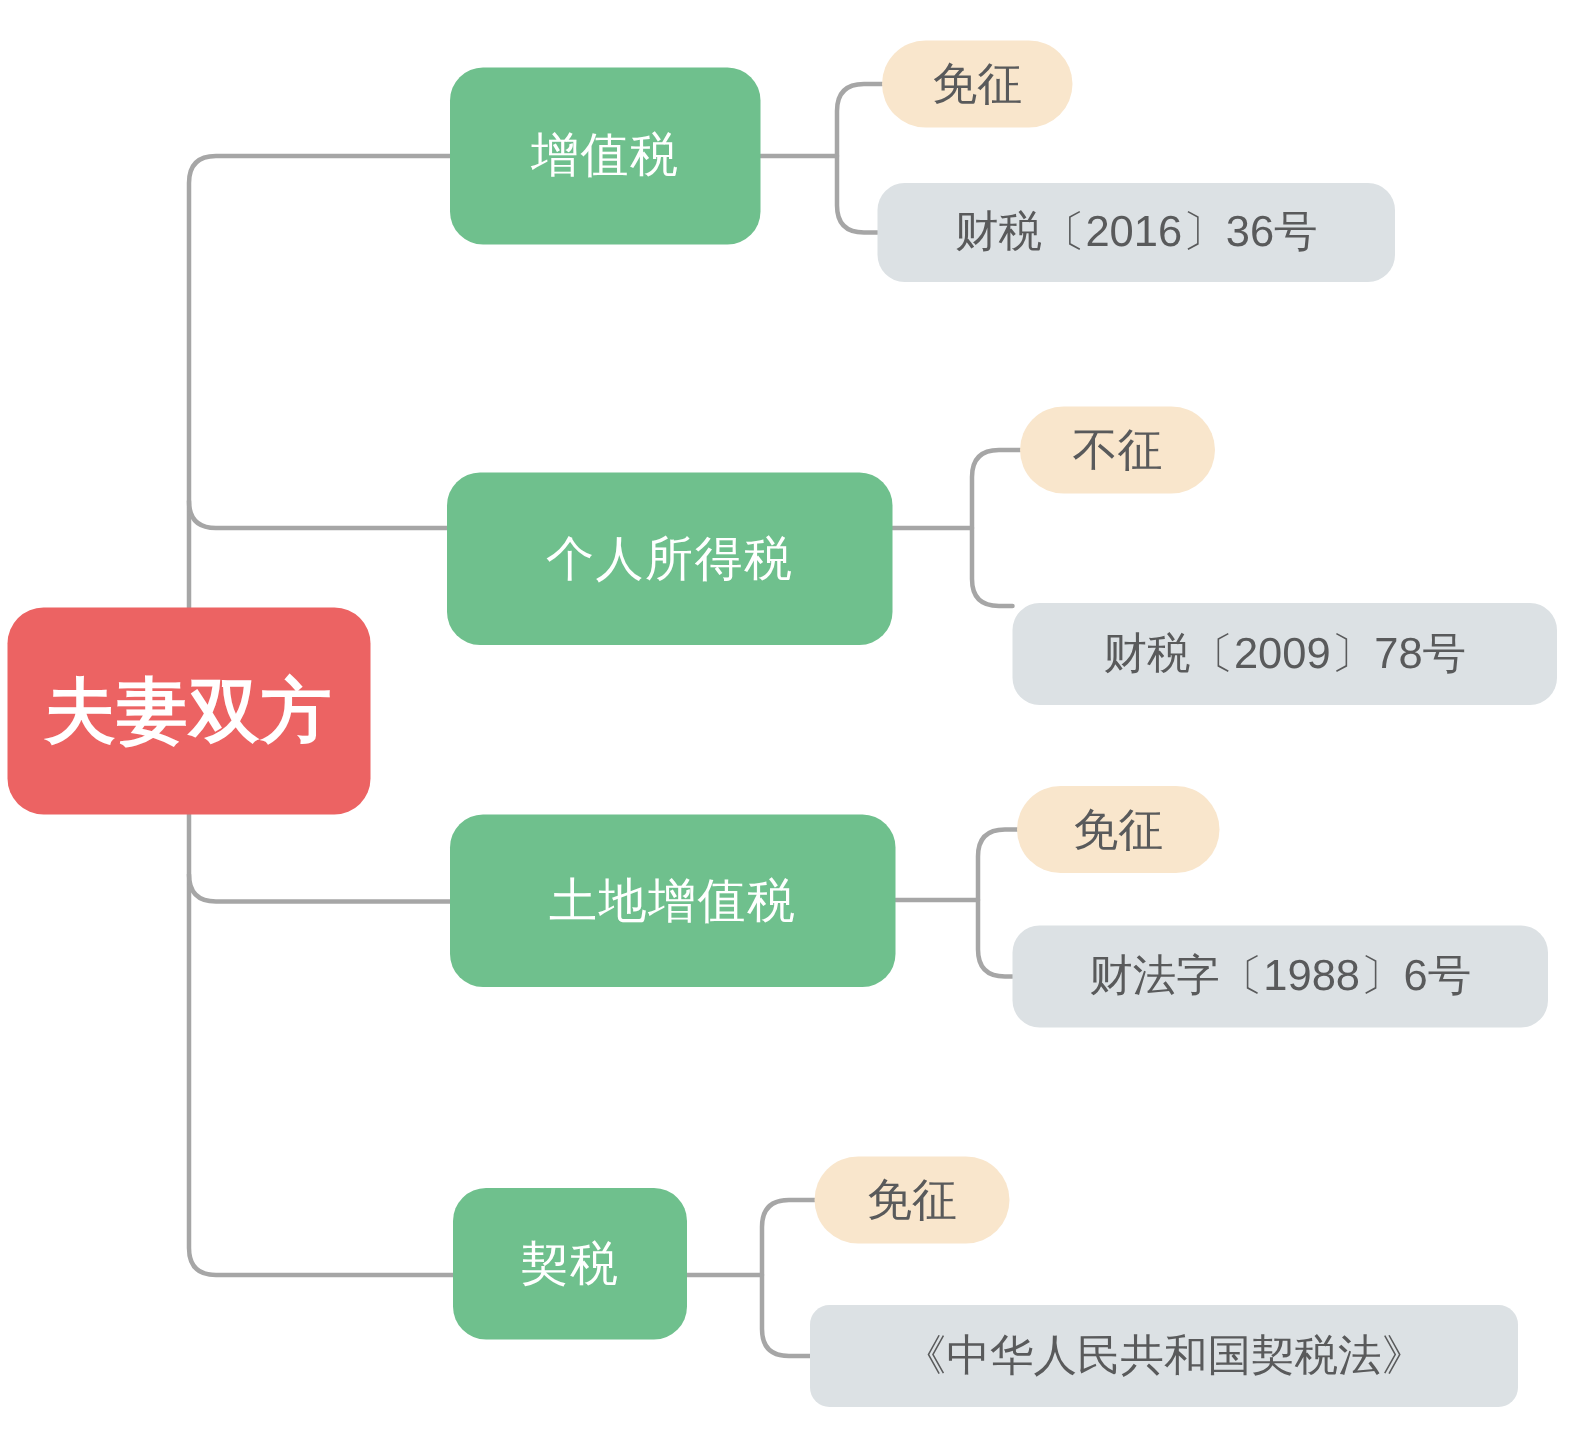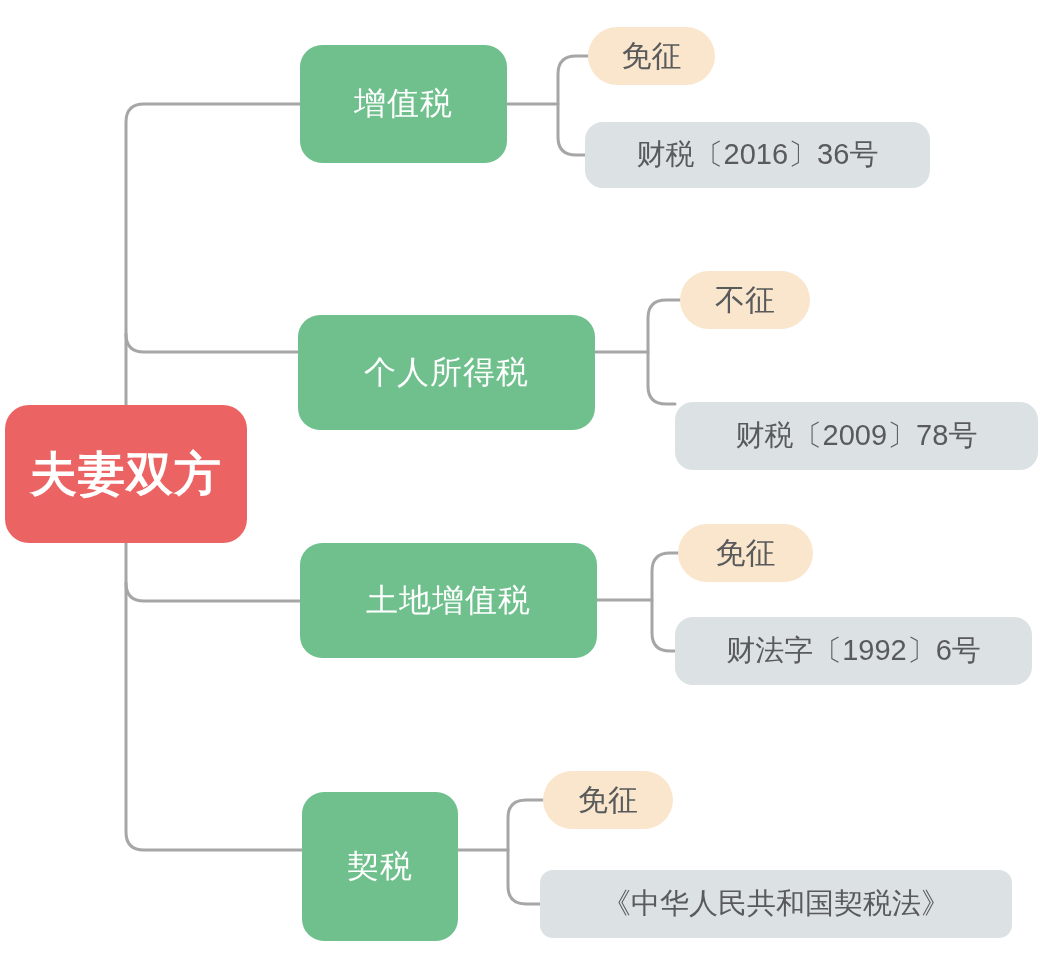--- a/index.html
+++ b/index.html
@@ -32,21 +32,21 @@
   }
   .basis-pill{
     background:var(--basis-color);color:var(--pill-text);
     border-radius:18px;font-size:29px;
   }
   
   #root-node   {left:5px;  top:405px; width:242px; height:138px;}
   #branch-0    {left:300px; top:45px;  width:207px; height:118px;}
   #branch-1    {left:298px; top:295px; width:297px; height:115px;margin-top:20px;}
   #branch-2    {left:300px; top:543px; width:297px; height:115px;text-align:center;}
-  #branch-3    {left:302px; top:792px; width:156px; height:149px;}
+  #branch-3    {left:302px; top:792px; width:156px; height:101px;}
   #status-0    {left:588px; top:27px;  width:127px; height:58px;}
   #basis-0     {left:585px; top:122px; width:345px; height:66px;}
   #status-1    {left:680px; top:271px; width:130px; height:58px;}
   #basis-1     {left:675px; top:370px; width:363px; height:68px;margin-top:32px;}
   #status-2    {left:678px; top:524px; width:135px; height:58px;}
   #basis-2     {left:675px; top:617px; width:357px; height:68px;}
   #status-3    {left:543px; top:771px; width:130px; height:58px;}
   #basis-3     {left:540px; top:870px; width:472px; height:68px;border-radius:13px;}
 </style>
 </head>
@@ -78,19 +78,19 @@
   <div id="branch-0" class="node branch-node">增值税</div>
   <div id="status-0" class="node status-pill">免征</div>
   <div id="basis-0" class="node basis-pill">财税〔2016〕36号</div>
 
   <div id="branch-1" class="node branch-node">个人所得税</div>
   <div id="status-1" class="node status-pill">不征</div>
   <div id="basis-1" class="node basis-pill">财税〔2009〕78号</div>
 
   <div id="branch-2" class="node branch-node">土地增值税</div>
   <div id="status-2" class="node status-pill">免征</div>
-  <div id="basis-2" class="node basis-pill">财法字〔1992〕6号</div>
+  <div id="basis-2" class="node basis-pill">财法字〔1988〕6号</div>
 
   <div id="branch-3" class="node branch-node">契税</div>
   <div id="status-3" class="node status-pill">免征</div>
   <div id="basis-3" class="node basis-pill">《中华人民共和国契税法》</div>
 
 </div>
 
 </body></html>

